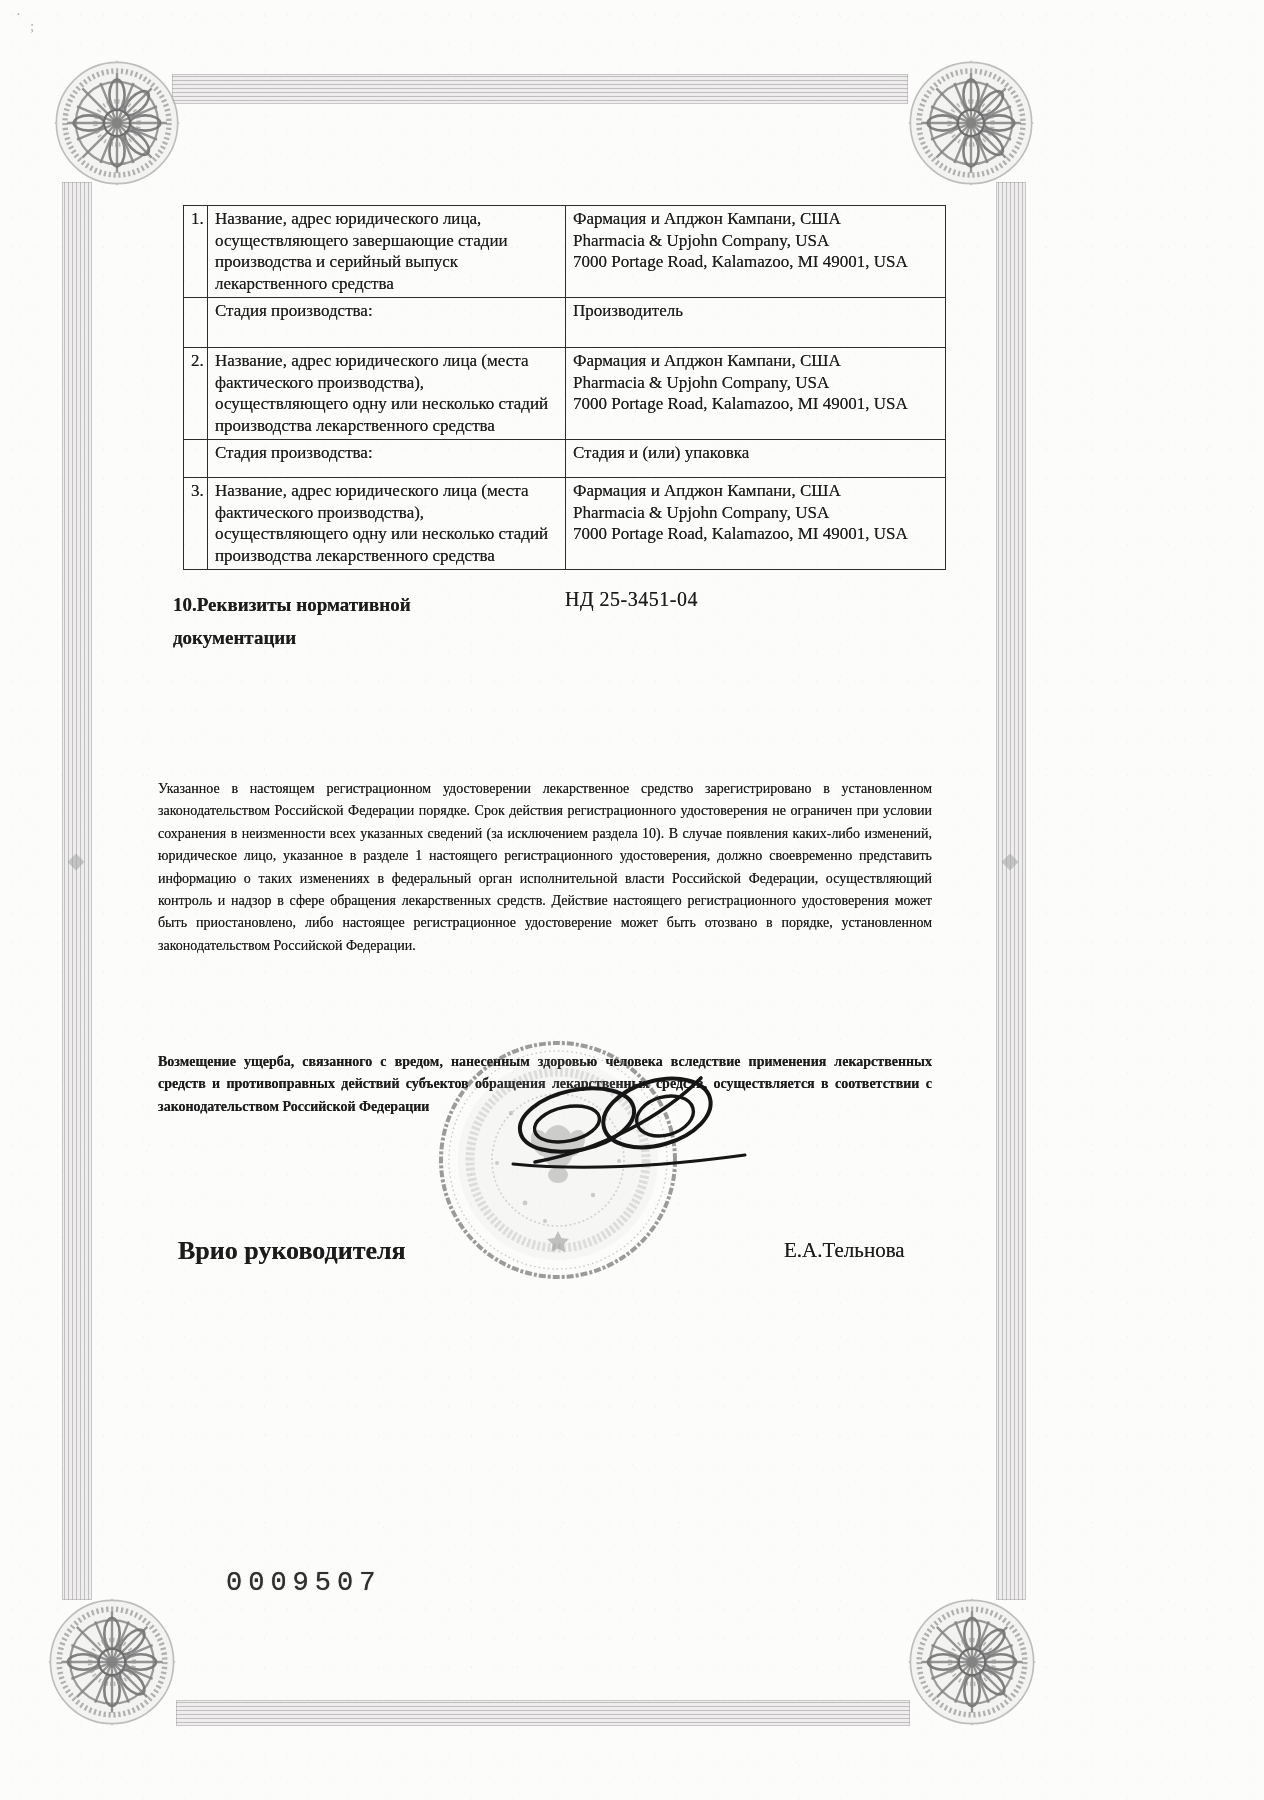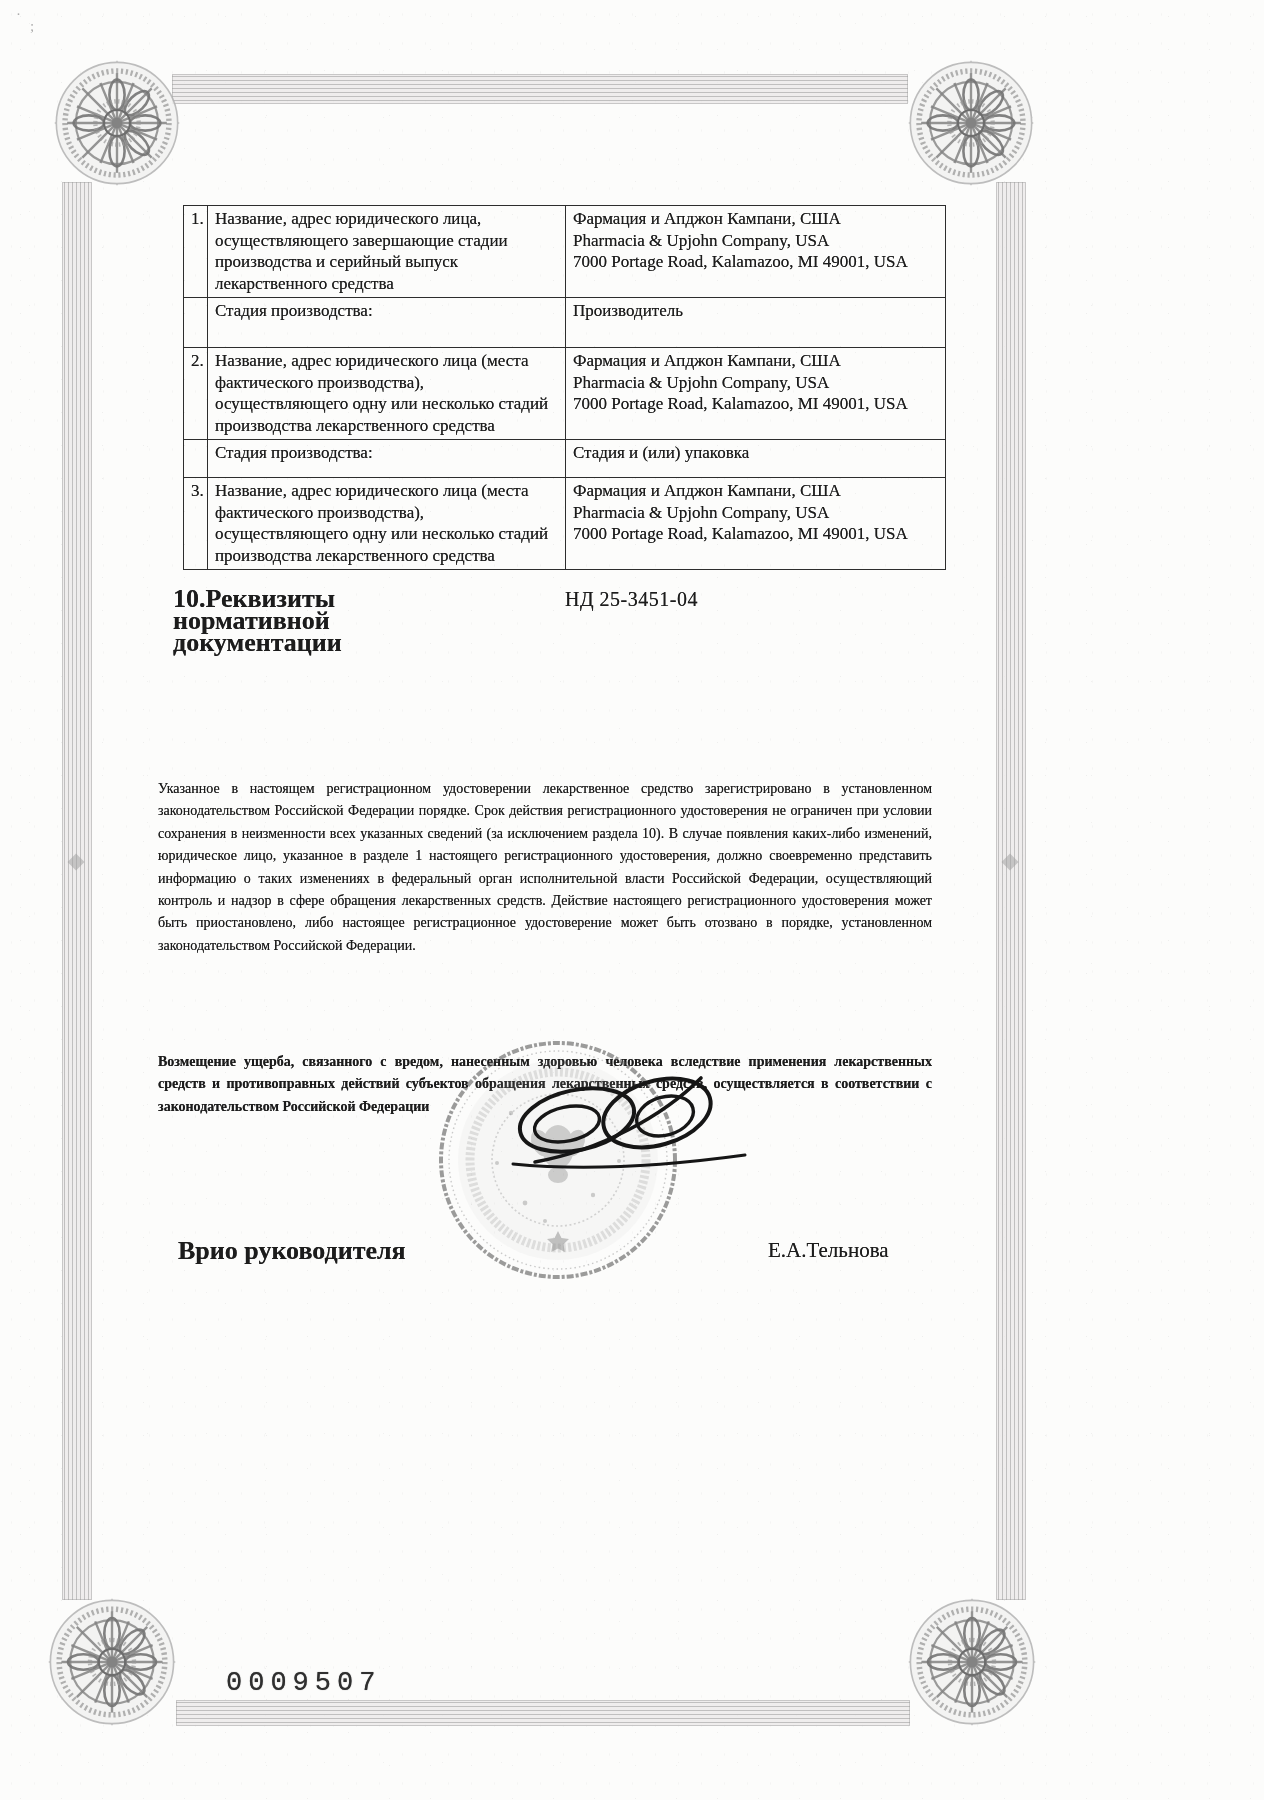--- a/index.html
+++ b/index.html
@@ -27,33 +27,33 @@
     position:absolute;left:183px;top:205px;width:762px;
     border-collapse:collapse;table-layout:fixed;
   }
   table.manu td{
     border:1.6px solid #2d2d2d;vertical-align:top;
     font-size:17px;line-height:21.5px;padding:2px 5px 3px 7px;
     white-space:pre-line;
   }
   td.numcell{vertical-align:middle;padding-left:3px;padding-right:0;font-size:17px;}
   
-  .sec10-label{position:absolute;left:173px;top:588px;width:300px;font-weight:bold;font-size:26px;line-height:22px;}
+  .sec10-label{position:absolute;left:173px;top:588px;width:300px;font-weight:bold;font-size:19px;line-height:33px;}
   .sec10-value{position:absolute;left:565px;top:588px;font-size:20px;letter-spacing:.5px;}
   
   .para{position:absolute;left:158px;width:774px;font-size:14px;line-height:22.4px;text-align:justify;}
   .para1{top:778px;}
   .para2{top:1051px;font-weight:bold;}
   
   .sig-role{position:absolute;left:178px;top:1236px;font-size:26px;font-weight:bold;}
-  .sig-name{position:absolute;left:768px;top:1238px;font-size:21px;}
+  .sig-name{position:absolute;left:784px;top:1238px;font-size:21px;}
   .stamp{position:absolute;left:433px;top:1035px;opacity:.68;}
   .autograph{position:absolute;left:505px;top:1058px;}
   
-  .serial{position:absolute;left:226px;top:1668px;font-family:"Liberation Mono", monospace;
+  .serial{position:absolute;left:226px;top:1568px;font-family:"Liberation Mono", monospace;
           font-size:27px;letter-spacing:6px;color:#2f2f2f;text-shadow:0 0 .8px #555;}
 </style>
 </head>
 <body>
 
 <div class="page">
 
   <svg width="0" height="0" style="position:absolute">
     <defs>
       <symbol id="rosette" viewBox="0 0 120 120">

